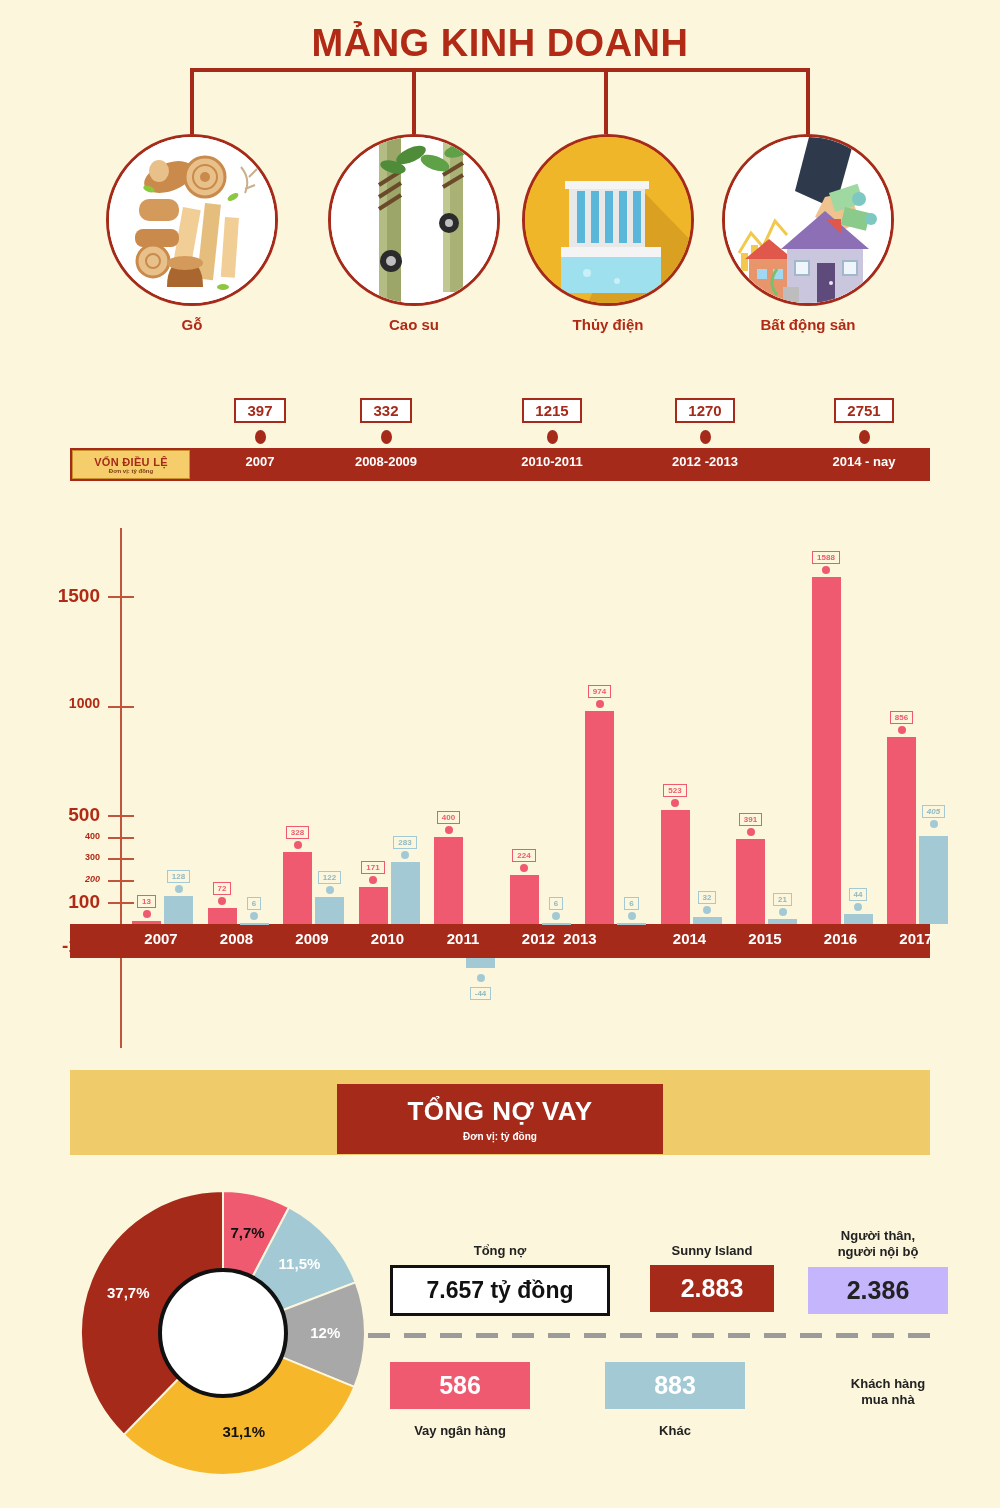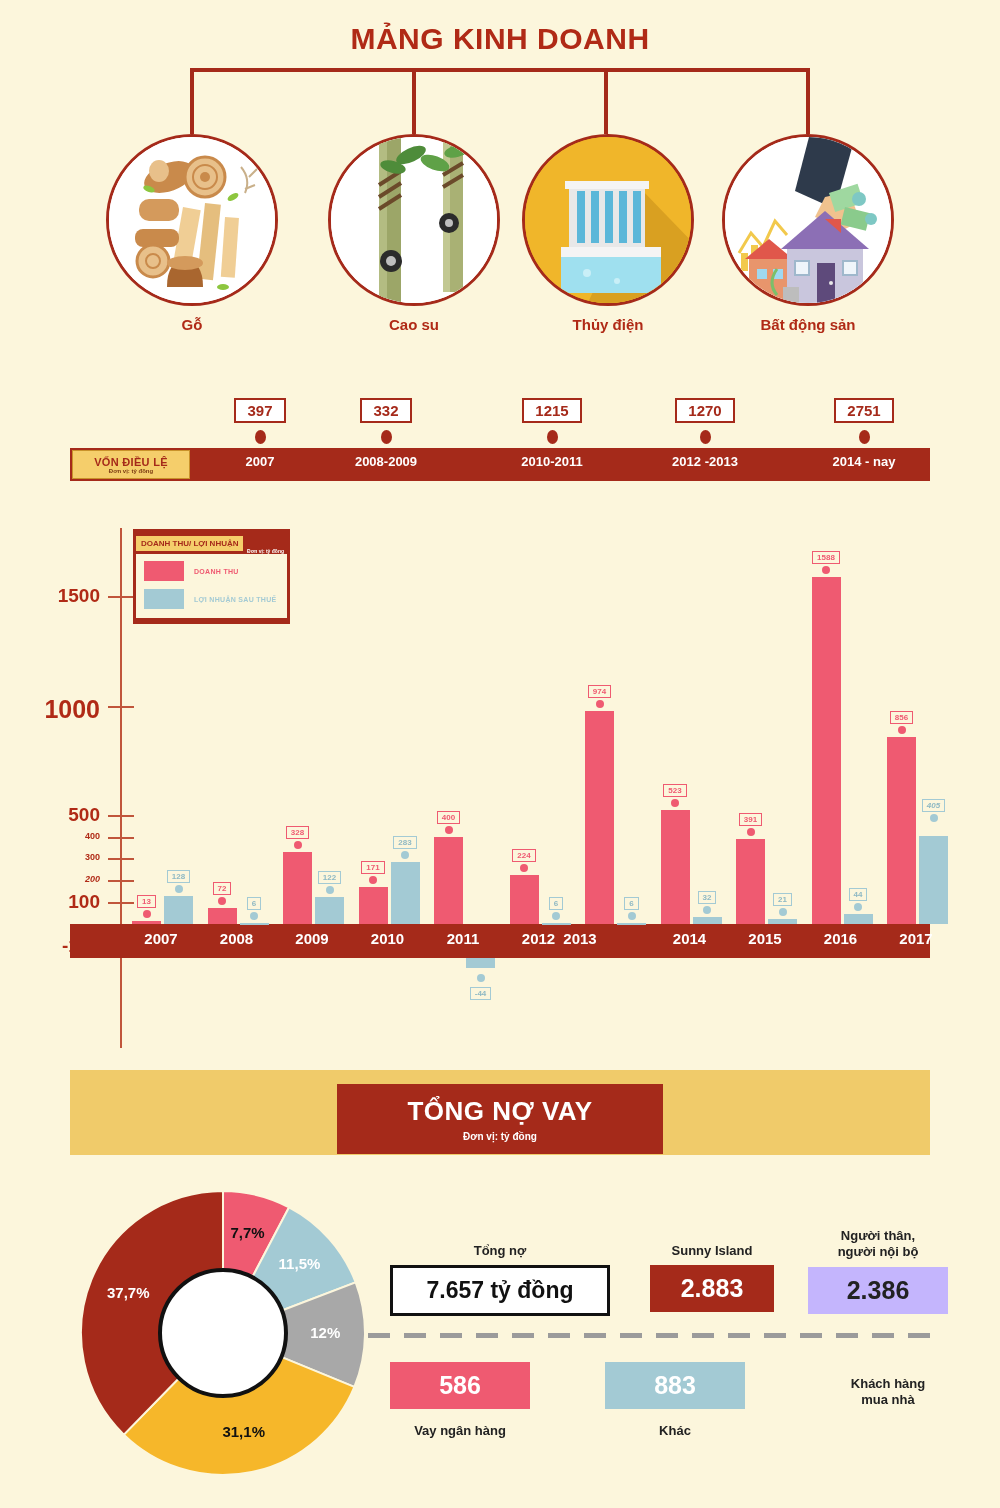--- a/index.html
+++ b/index.html
@@ -7,21 +7,21 @@
     width:1000px; height:1508px;
     background:#FCF6DC;
     font-family:"Liberation Sans", sans-serif;
     position:relative;
     overflow:hidden;
   }
   
   .main-title{
     position:absolute; top:22px; left:0; width:1000px;
     text-align:center; color:#B02A16;
-    font-size:30px; font-weight:bold; letter-spacing:.5px;
+    font-size:38px; font-weight:bold; letter-spacing:.5px;
   }
   
   .connector{ position:absolute; background:#A52A1A; }
   
   .cat{ position:absolute; width:172px; height:172px; }
   .cat .circle{
     width:172px; height:172px; border-radius:50%;
     border:3px solid #A52A1A; background:#fff;
     overflow:hidden; position:relative;
   }
@@ -275,21 +275,21 @@
   <div class="tl-dot"></div>
   <div class="tl-year">2014 - nay</div>
 </div>
 
 <div class="chart">
   <div class="axis-v"></div>
   <div id="ticks">
       <div class="tick" style="top: 96.25px;"></div>
       <div class="tick-lbl" style="top: 85.25px; width: 100px; left: 0px; font-size: 19px;">1500</div>
       <div class="tick" style="top: 205.5px;"></div>
-      <div class="tick-lbl" style="top: 194.5px; width: 100px; left: 0px; font-size: 25px;">1000</div>
+      <div class="tick-lbl" style="top: 194.5px; width: 100px; left: 0px; font-size: 14px;">1000</div>
       <div class="tick" style="top: 314.75px;"></div>
       <div class="tick-lbl" style="top: 303.75px; width: 100px; left: 0px; font-size: 19px;">500</div>
       <div class="tick" style="top: 336.6px;"></div>
       <div class="tick-lbl" style="top: 330.6px; width: 100px; left: 0px; font-size: 9px;">400</div>
       <div class="tick" style="top: 358.45px;"></div>
       <div class="tick-lbl" style="top: 352.45px; width: 100px; left: 0px; font-size: 9px;">300</div>
       <div class="tick" style="top: 380.3px;"></div>
       <div class="tick-lbl" style="top: 374.3px; width: 100px; left: 0px; font-size: 9px; font-style: italic;">200</div>
       <div class="tick" style="top: 402.15px;"></div>
       <div class="tick-lbl" style="top: 391.15px; width: 100px; left: 0px; font-size: 19px;">100</div>
@@ -334,50 +334,36 @@
       <div class="vlabel rev" style="width: 29px; left: 736px; top: 307.567px;"><span class="box">391</span><div class="vdot rev"></div></div>
       <div class="bar pro" style="left: 768px; width: 29px; height: 4.5885px; top: 419.411px; bottom: auto;"></div>
       <div class="vlabel pro" style="width: 29px; left: 768px; top: 388.411px;"><span class="box">21</span><div class="vdot pro"></div></div>
       <div class="bar rev" style="left: 811.5px; width: 29px; height: 346.978px; top: 77.022px; bottom: auto;"></div>
       <div class="vlabel rev" style="width: 29px; left: 811.5px; top: 46.022px;"><span class="box">1588</span><div class="vdot rev"></div></div>
       <div class="bar pro" style="left: 843.5px; width: 29px; height: 9.614px; top: 414.386px; bottom: auto;"></div>
       <div class="vlabel pro" style="width: 29px; left: 843.5px; top: 383.386px;"><span class="box">44</span><div class="vdot pro"></div></div>
       <div class="bar rev" style="left: 887px; width: 29px; height: 187.036px; top: 236.964px; bottom: auto;"></div>
       <div class="vlabel rev" style="width: 29px; left: 887px; top: 205.964px;"><span class="box">856</span><div class="vdot rev"></div></div>
       <div class="bar pro" style="left: 919px; width: 29px; height: 88.4925px; top: 335.507px; bottom: auto;"></div>
-      <div class="vlabel pro" style="width: 29px; left: 919px; top: 294px; font-style: italic;"><span class="box">405</span><div class="vdot pro"></div></div>
+      <div class="vlabel pro" style="width: 29px; left: 919px; top: 300px; font-style: italic;"><span class="box">405</span><div class="vdot pro"></div></div>
     </div>
   <div id="xlabels">
       <div class="xlab" style="left: 126px;">2007</div>
       <div class="xlab" style="left: 201.5px;">2008</div>
       <div class="xlab" style="left: 277px;">2009</div>
       <div class="xlab" style="left: 352.5px;">2010</div>
       <div class="xlab" style="left: 428px;">2011</div>
       <div class="xlab" style="left: 503.5px;">2012</div>
       <div class="xlab" style="left: 545px;">2013</div>
       <div class="xlab" style="left: 654.5px;">2014</div>
       <div class="xlab" style="left: 730px;">2015</div>
       <div class="xlab" style="left: 805.5px;">2016</div>
       <div class="xlab" style="left: 881px;">2017</div>
     </div>
 
-  <div class="legend">
-    <div class="hdr">DOANH THU/ LỢI NHUẬN</div>
-    <div class="unit">Đơn vị: tỷ đồng</div>
-    <div class="body">
-      <div class="row">
-        <div class="sw" style="background:#EF5A71;"></div>
-        <div class="txt" style="color:#EF5A71;">DOANH THU</div>
-      </div>
-      <div class="row">
-        <div class="sw" style="background:#A3CAD4;"></div>
-        <div class="txt" style="color:#A3CAD4;">LỢI NHUẬN SAU THUẾ</div>
-      </div>
-    </div>
-  </div>
 </div>
 
 <div class="debt-band"></div>
 <div class="debt-box">
   <div class="t1">TỔNG NỢ VAY</div>
   <div class="t2">Đơn vị: tỷ đồng</div>
 </div>
 
 <div class="donut">
   <svg id="donutsvg" width="290" height="290" viewBox="0 0 290 290">

